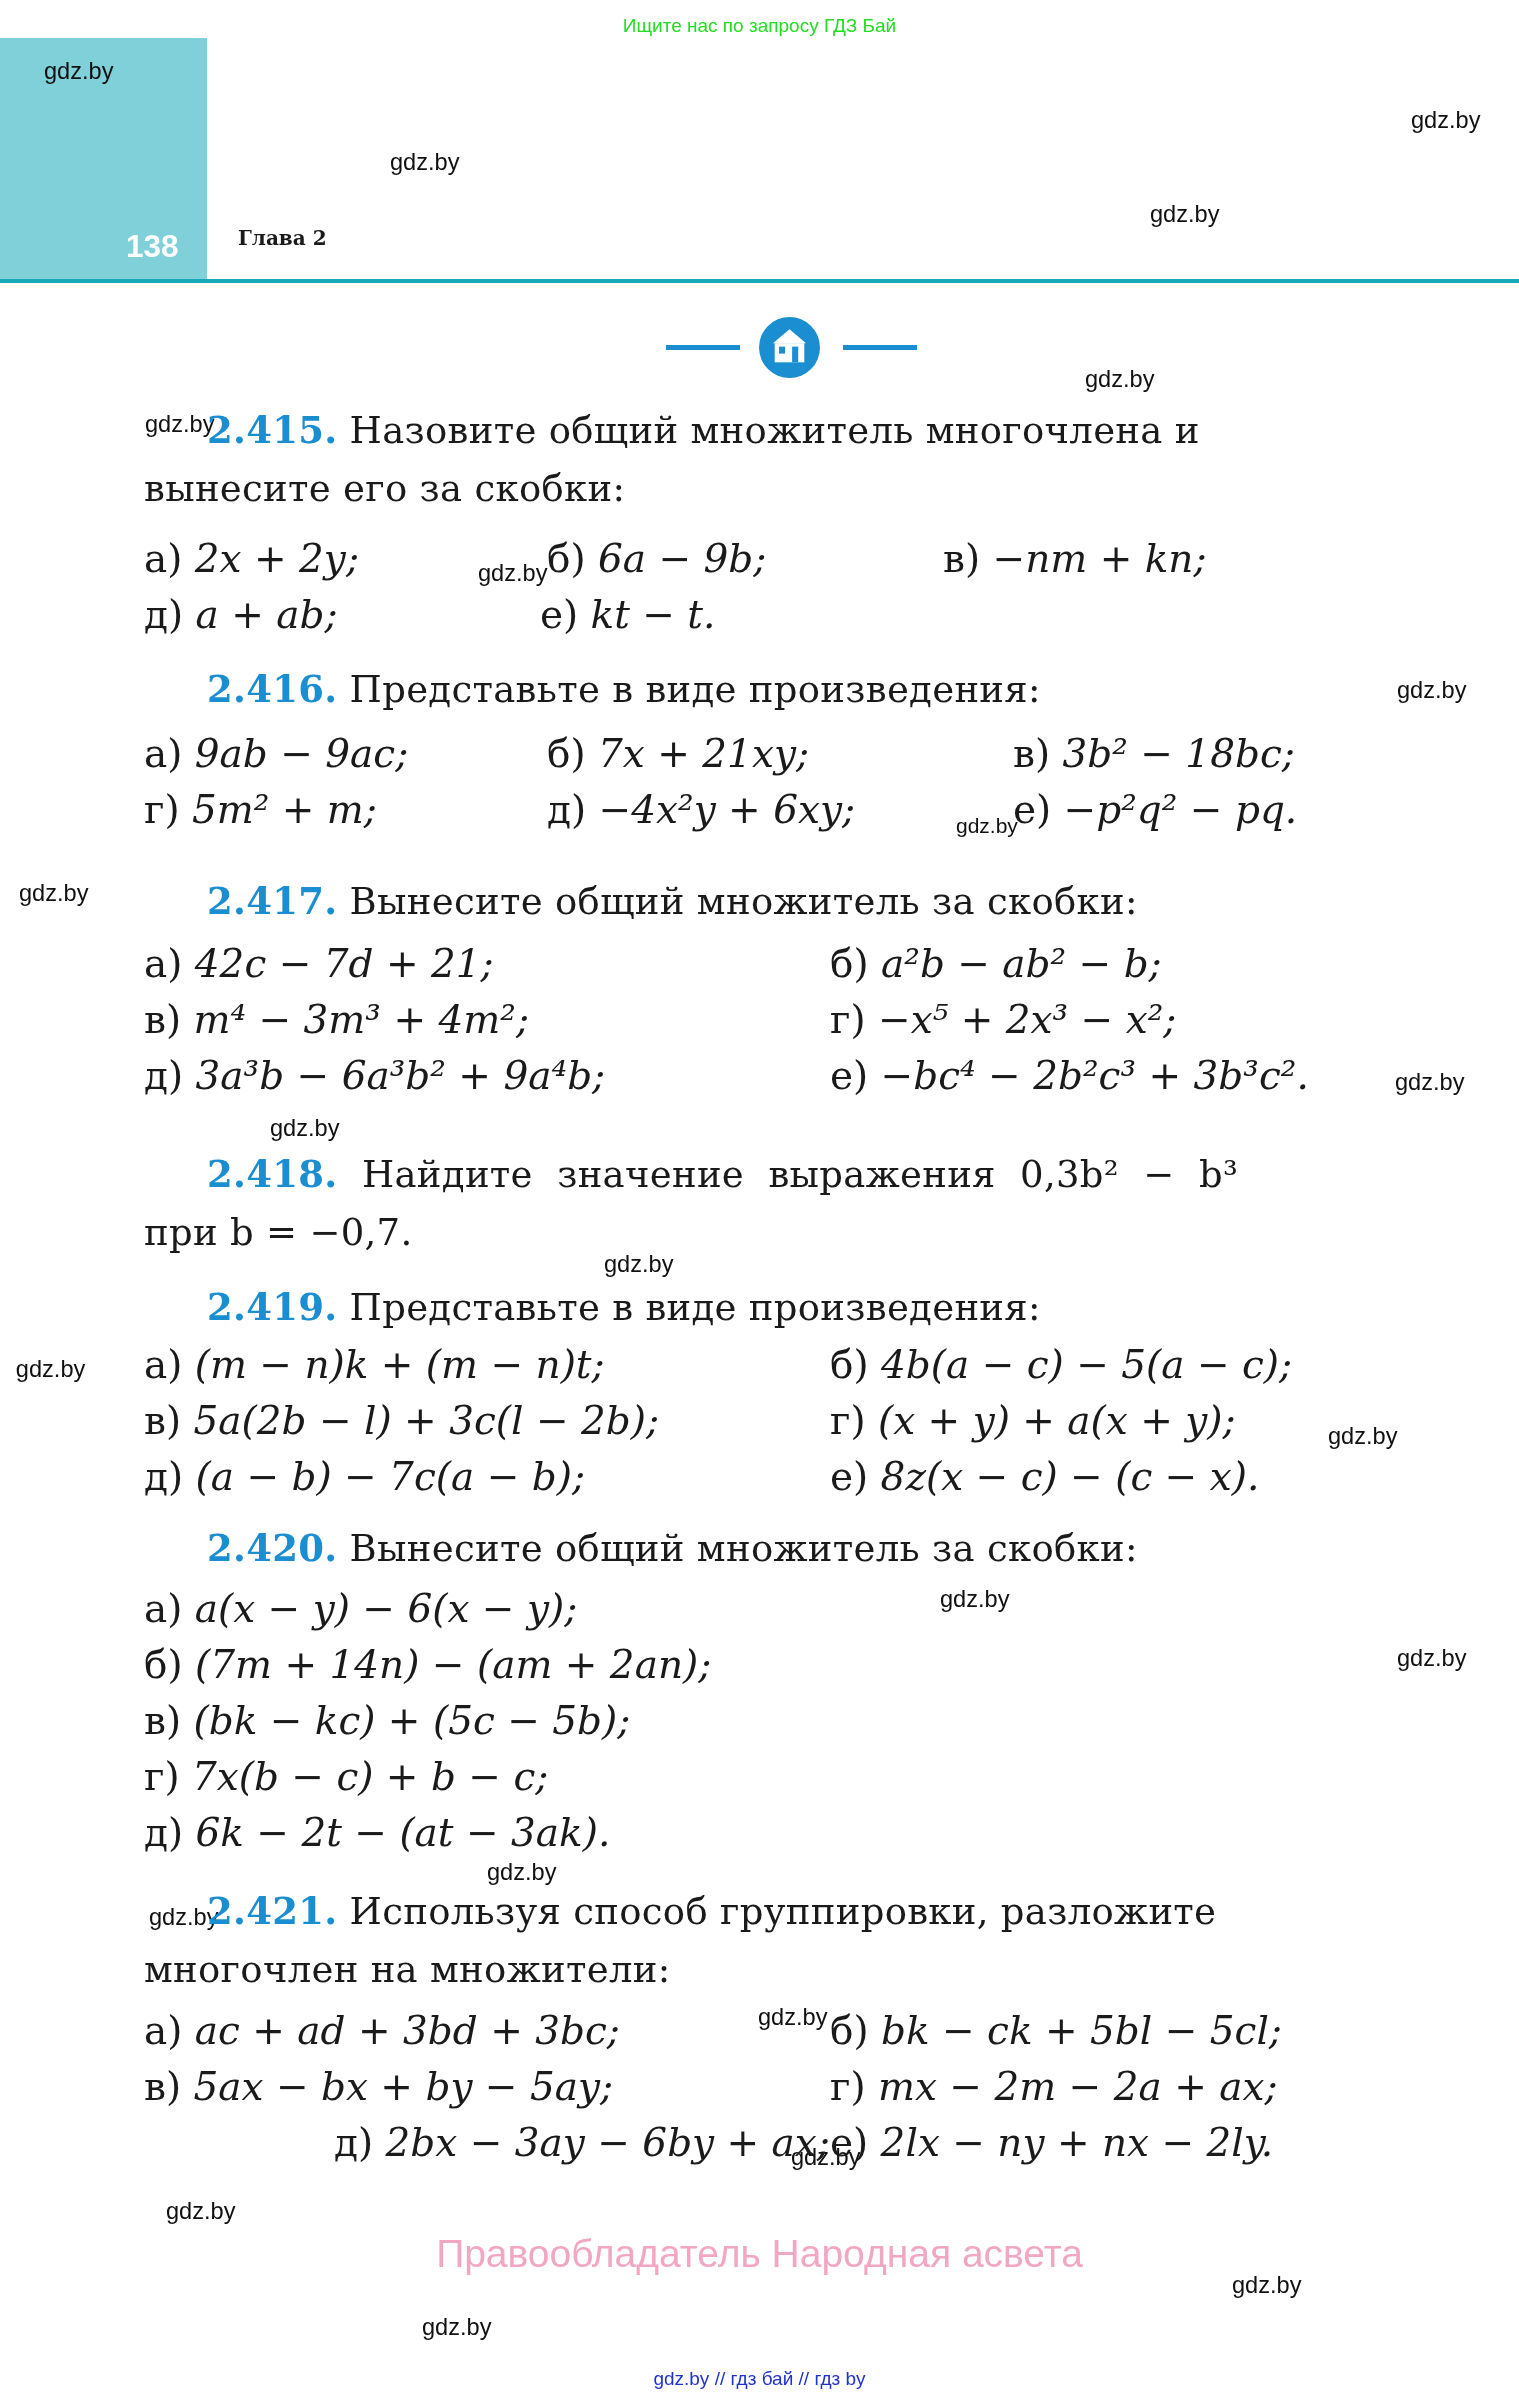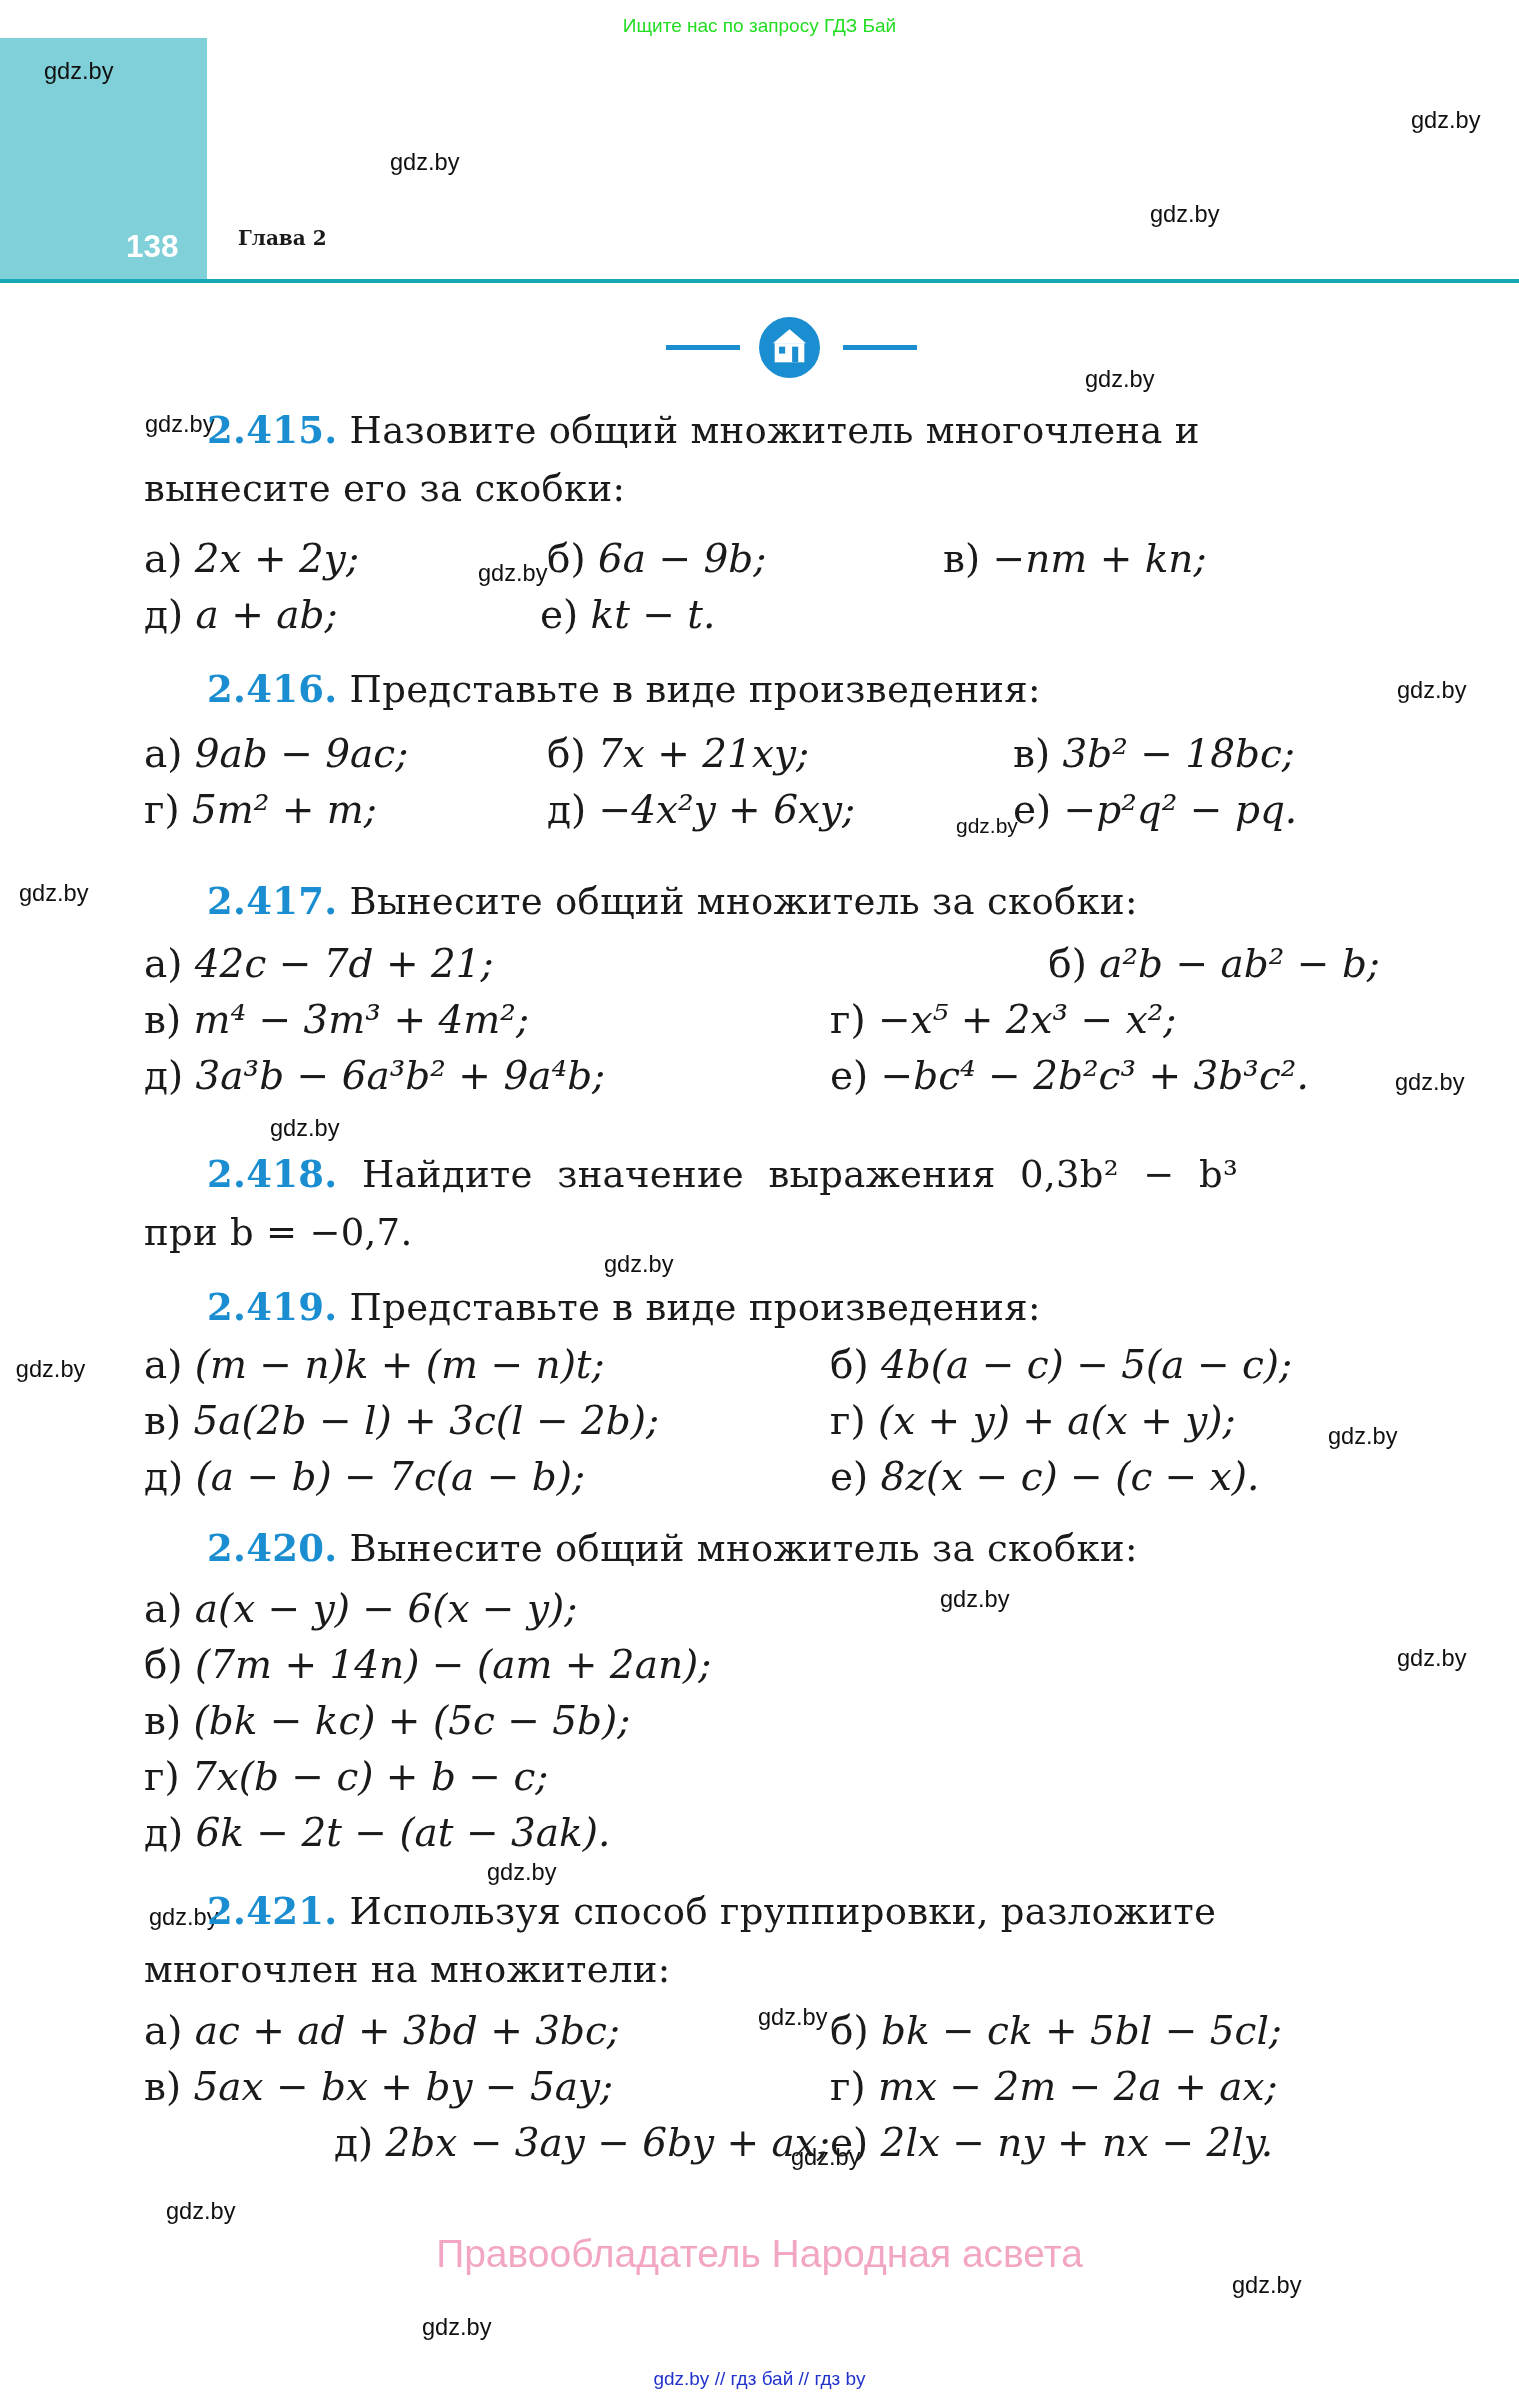--- a/index.html
+++ b/index.html
@@ -99,21 +99,21 @@
   </div>
   <div class="row">
     <div class="cell" style="width:403px;"><span class="lbl">г)</span><span class="m">5m² + m;</span></div>
     <div class="cell" style="width:466px;"><span class="lbl">д)</span><span class="m">−4x²y + 6xy;</span></div>
     <div class="cell"><span class="lbl">е)</span><span class="m">−p²q² − pq.</span></div>
   </div>
 </div>
 
 <div class="abs task" style="top:872px;">
   <div class="task-head"><span class="num">2.417.</span> <span>Вынесите общий множитель за скобки:</span></div>
-  <div class="row" style="margin-top:5.3px;justify-content:space-between;">
+  <div class="row" style="margin-top:5.3px;">
     <div class="cell" style="width:686px;"><span class="lbl">а)</span><span class="m">42c − 7d + 21;</span></div>
     <div class="cell"><span class="lbl">б)</span><span class="m">a²b − ab² − b;</span></div>
   </div>
   <div class="row">
     <div class="cell" style="width:686px;"><span class="lbl">в)</span><span class="m">m⁴ − 3m³ + 4m²;</span></div>
     <div class="cell"><span class="lbl">г)</span><span class="m">−x⁵ + 2x³ − x²;</span></div>
   </div>
   <div class="row">
     <div class="cell" style="width:686px;"><span class="lbl">д)</span><span class="m">3a³b − 6a³b² + 9a⁴b;</span></div>
     <div class="cell"><span class="lbl">е)</span><span class="m">−bc⁴ − 2b²c³ + 3b³c².</span></div>

